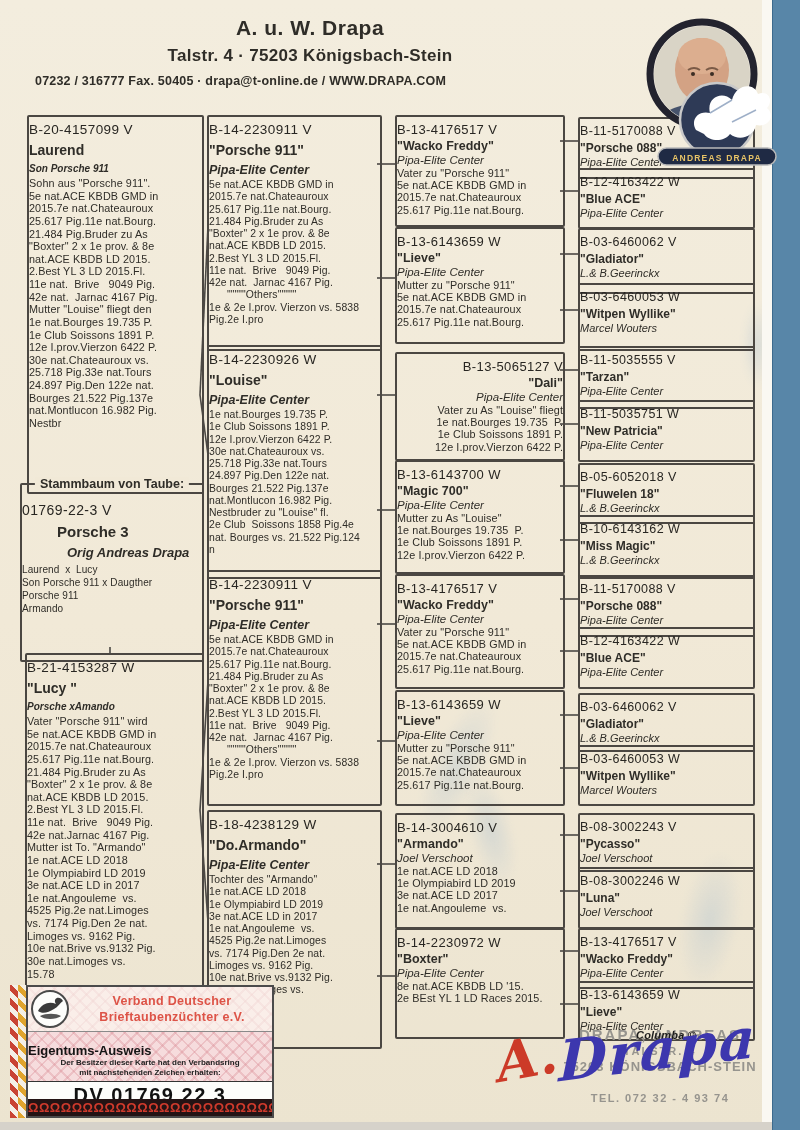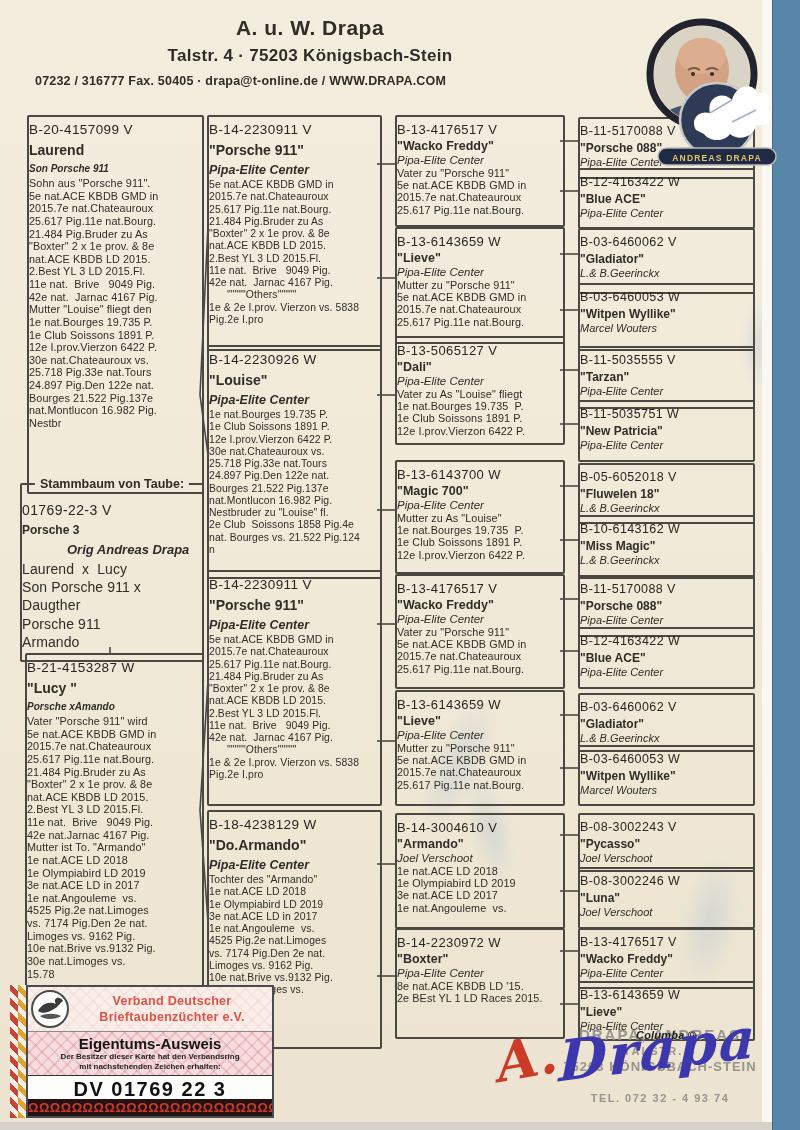--- a/index.html
+++ b/index.html
@@ -30,39 +30,39 @@
   .g3 .pname{font-size:12.5px;margin-bottom:1px;}
   .g3 .loft{font-size:11.5px;font-weight:normal;margin-bottom:1px;}
   .g3 .details{font-size:10.8px;line-height:1.13;}
   .g4 .ring{font-size:12.5px;margin-bottom:3px;}
   .g4 .pname{font-size:12px;margin-bottom:1px;}
   .g4 .loft{font-size:11px;font-weight:normal;}
   
   .subject .legend{position:absolute;top:-8px;left:50%;transform:translateX(-50%);
       background:#f1e9d7;padding:0 5px;font-size:12.5px;font-weight:bold;white-space:nowrap;}
   .subject .ring{margin-top:12px;font-size:14px;}
-  .subject .pname{font-size:12px;}
+  .subject .pname{font-size:15px;margin-left:35px;}
   .subject .origin{font-size:13px;margin-left:45px;}
-  .subject .details{font-size:14px;line-height:1.3;}
+  .subject .details{font-size:10px;line-height:1.3;}
   
   #connectors{position:absolute;left:0;top:0;z-index:0;}
   .box,#badge{z-index:2;}
   
   #stamp{position:absolute;left:10px;top:985px;width:264px;height:133px;z-index:5;}
   .stripe-red{position:absolute;left:0;top:0;width:8px;height:100%;
      background:repeating-linear-gradient(45deg,#c94434 0 5px,#f4efe6 5px 10px);}
   .stripe-gold{position:absolute;left:8px;top:0;width:8px;height:100%;
      background:repeating-linear-gradient(45deg,#e0a42e 0 5px,#f4efe6 5px 10px);}
   .stampbody{position:absolute;left:16px;top:0;right:0;bottom:0;border:2px solid #4b4b4b;background:#f6dcdd;
      background-image:repeating-linear-gradient(45deg,rgba(214,130,140,.30) 0 2px,rgba(0,0,0,0) 2px 9px),
                       repeating-linear-gradient(-45deg,rgba(214,130,140,.30) 0 2px,rgba(0,0,0,0) 2px 9px);}
   .stamp-top{display:flex;align-items:center;height:44px;border-bottom:1px solid #8a8a8a;background:rgba(252,248,240,.65);}
   .vdb-logo{flex:0 0 44px;display:flex;justify-content:center;}
   .stamp-org{flex:1;text-align:center;color:#dd5347;font-weight:bold;font-size:12.5px;line-height:1.3;letter-spacing:.3px;}
-  .stamp-title{text-align:center;font-size:15px;font-weight:bold;margin-top:3px;color:#141414;}
+  .stamp-title{text-align:left;font-size:13px;font-weight:bold;margin-top:11px;color:#141414;}
   .stamp-sub{text-align:center;font-size:8px;font-weight:bold;line-height:1.25;color:#222;}
   .stamp-ringband{margin-top:3px;height:26px;line-height:26px;background:#fdfdfb;border-top:1.5px solid #333;border-bottom:1.5px solid #333;
       text-align:center;font-size:20px;font-weight:bold;letter-spacing:1.5px;color:#111;}
   .stamp-band{position:absolute;left:0;right:0;bottom:0;height:17px;line-height:17px;background:#241314;color:#cf3a2c;
       font-size:13px;font-weight:bold;letter-spacing:.5px;overflow:hidden;text-align:center;}
   
   #footer-stamp{position:absolute;left:535px;top:1026px;width:250px;text-align:center;color:#96948e;font-weight:bold;z-index:3;}
   .fs1{font-size:15px;letter-spacing:2px;}
   .fs2{font-size:11px;letter-spacing:2px;margin-top:2px;}
   .fs3{font-size:13px;letter-spacing:1px;margin-top:2px;}
@@ -263,21 +263,21 @@
   </div>
   <div class="box g3" style="left:395px;top:227px;width:166px;height:103px;">
     <div class="ring">B-13-6143659 W</div>
     <div class="pname">"Lieve"</div>
     <div class="loft">Pipa-Elite Center</div>
     <div class="details">Mutter zu "Porsche 911"
 5e nat.ACE KBDB GMD in
 2015.7e nat.Chateauroux
 25.617 Pig.11e nat.Bourg.</div>
   </div>
-  <div class="box g3" style="left:395px;top:336px;width:166px;height:95px;">
+  <div class="box g3" style="left:395px;top:352px;width:166px;height:95px;text-align:right;">
     <div class="ring">B-13-5065127 V</div>
     <div class="pname">"Dali"</div>
     <div class="loft">Pipa-Elite Center</div>
     <div class="details">Vater zu As "Louise" fliegt
 1e nat.Bourges 19.735  P.
 1e Club Soissons 1891 P.
 12e I.prov.Vierzon 6422 P.</div>
   </div>
   <div class="box g3" style="left:395px;top:460px;width:166px;height:100px;">
     <div class="ring">B-13-6143700 W</div>

